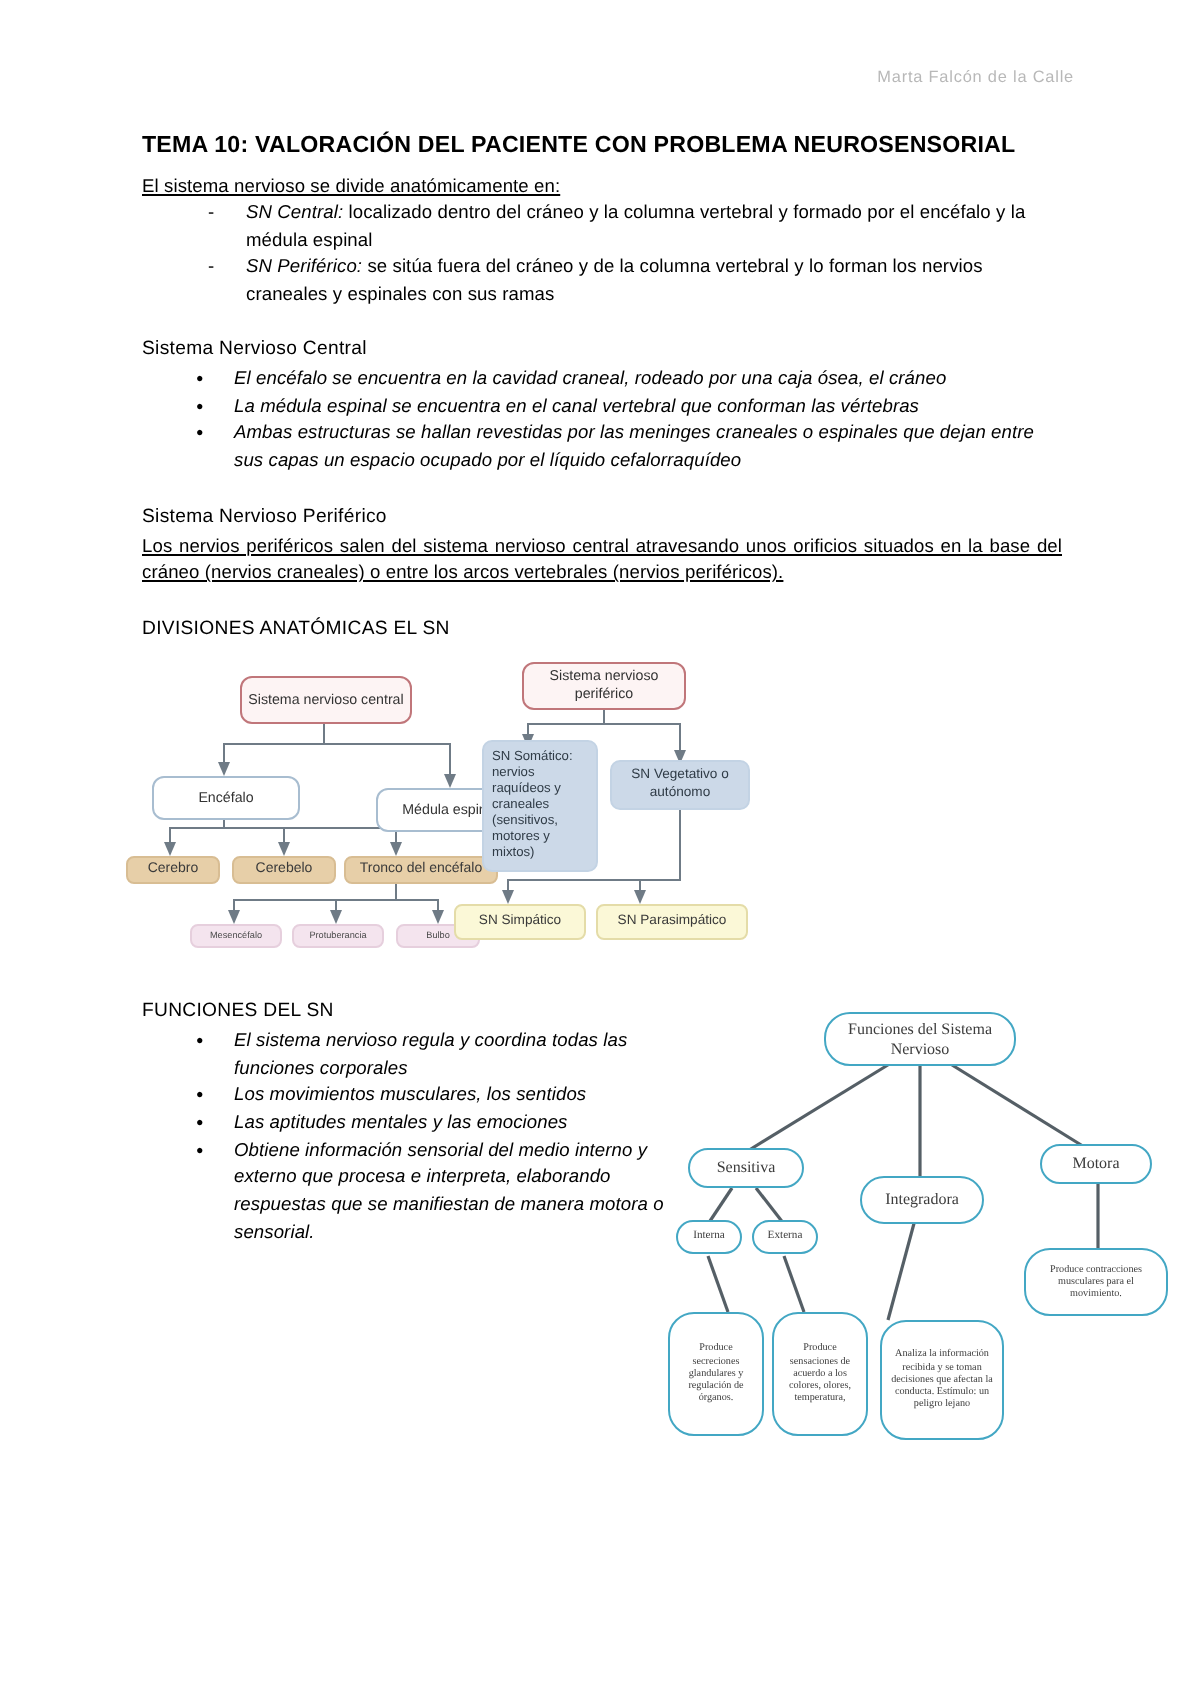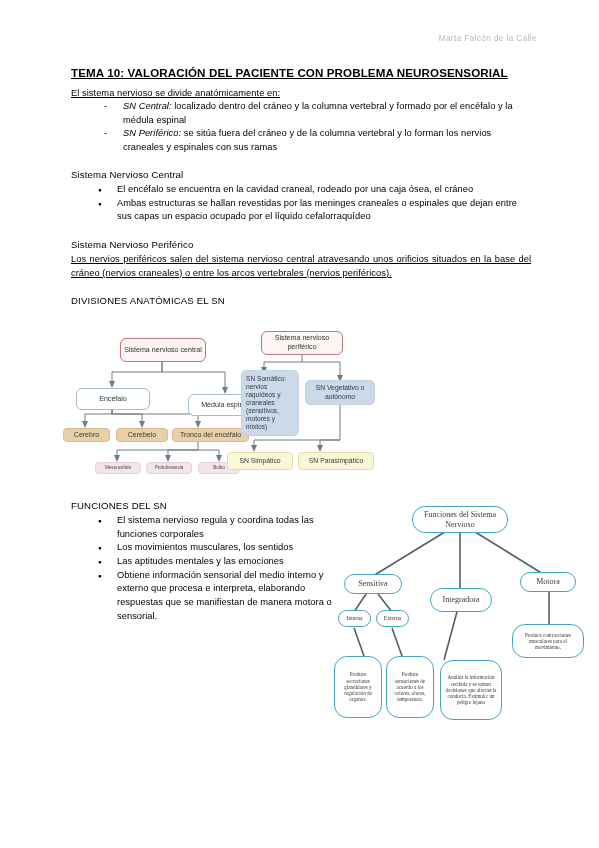--- a/index.html
+++ b/index.html
@@ -38,21 +38,20 @@
     top: 66px;
     width: 460px;
   }
 
   h1.title {
     font-size: 11.6px;
     font-weight: bold;
     letter-spacing: .1px;
     margin: 0 0 7px 0;
     line-height: 1.2;
-    text-decoration: underline;
   }
   .subhead {
     font-size: 9.6px;
     margin: 0 0 1px 0;
     letter-spacing: .15px;
     line-height: 1.45;
   }
   .para {
     font-size: 9.3px;
     line-height: 1.45;
@@ -81,20 +80,21 @@
     left: 33px;
     top: 0;
   }
   ul.bullets > li {
     position: relative;
     font-size: 9.3px;
     line-height: 1.47;
     padding-left: 46px;
     margin: 0;
     letter-spacing: .05px;
+    font-style: italic;
   }
   ul.bullets > li::before {
     content: "\25CF";
     position: absolute;
     left: 27px;
     top: 0;
     font-size: 6.2px;
     line-height: 2.2;
   }
   .it { font-style: italic; }
@@ -192,20 +192,21 @@
     <ul class="dashlist">
       <li><span class="it">SN Central:</span><span> localizado dentro del cráneo y la columna vertebral y formado por el encéfalo y la médula espinal</span></li>
       <li><span class="it">SN Periférico:</span><span> se sitúa fuera del cráneo y de la columna vertebral y lo forman los nervios craneales y espinales con sus ramas</span></li>
     </ul>
 
     <div class="gap-m"></div>
 
     <div class="subhead">Sistema Nervioso Central</div>
     <ul class="bullets">
       <li>El encéfalo se encuentra en la cavidad craneal, rodeado por una caja ósea, el cráneo</li>
+      <li>La médula espinal se encuentra en el canal vertebral que conforman las vértebras</li>
       <li>Ambas estructuras se hallan revestidas por las meninges craneales o espinales que dejan entre sus capas un espacio ocupado por el líquido cefalorraquídeo</li>
     </ul>
 
     <div class="gap-m"></div>
 
     <div class="subhead">Sistema Nervioso Periférico</div>
     <p class="para just">Los nervios periféricos salen del sistema nervioso central atravesando unos orificios situados en la base del cráneo (nervios craneales) o entre los arcos vertebrales (nervios periféricos).</p>
 
     <div class="gap-m"></div>
 

